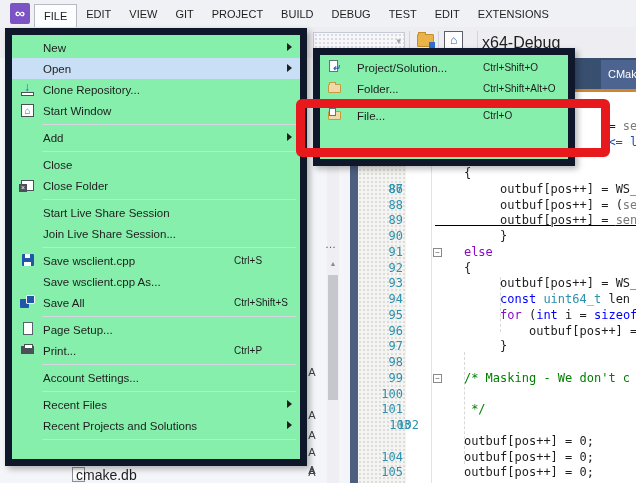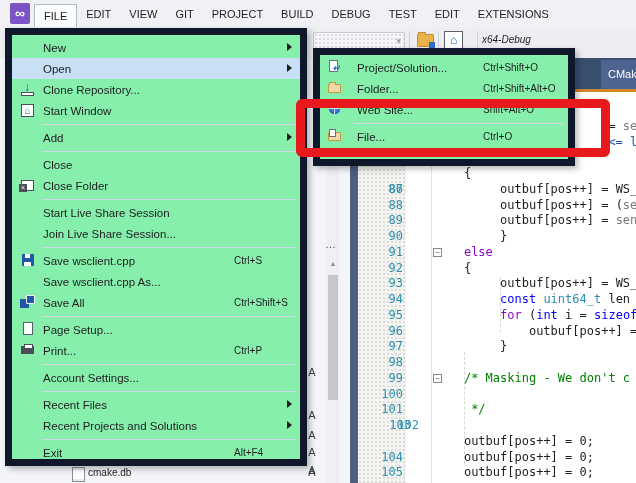--- a/index.html
+++ b/index.html
@@ -19,21 +19,21 @@
   #toolbar{left:0;top:27px;width:636px;height:31px;background:#eeeef2;z-index:1;}
   #tb-combo{left:313px;top:5px;width:90px;height:18px;background:#f7f7fa;border:1px solid #c6cad6;
             background-image:radial-gradient(#d9dae2 0.8px,transparent 0.9px);background-size:4px 4px;}
   #tb-combo .chev{position:absolute;right:3px;top:3px;color:#9aa0ad;font-size:9px;}
   .tb-sep{top:4px;width:1px;height:22px;background:#d2d4dc;}
   #tb-folder{left:417px;top:7px;width:15px;height:11px;background:#e9b34a;border:1px solid #c28f2c;border-radius:1px;}
   #tb-folder .tab{position:absolute;left:0;top:-3px;width:6px;height:2px;background:#e9b34a;border:1px solid #c28f2c;border-bottom:none;}
   #tb-folder .lock{position:absolute;right:-2px;bottom:-2px;width:6px;height:6px;background:#2e6fd0;}
   #tb-home{left:444px;top:4px;width:17px;height:17px;border:1px solid #5a5f6b;background:#fdfdfe;
            color:#2864b8;font-size:12px;text-align:center;line-height:16px;}
-  #tb-config{left:482px;top:7px;font-size:10px;color:#1e1e1e;font-style:italic;}
+  #tb-config{left:482px;top:7px;font-size:16px;color:#1e1e1e;}
 
   
   #editor{left:350px;top:58px;width:286px;height:425px;background:#ffffff;z-index:1;}
   #tabstrip{left:0;top:0;width:286px;height:31px;background:#394f70;}
   #tab-active{position:absolute;left:251px;top:2px;width:40px;height:29px;background:#4d6490;
               color:#fff;font-size:11px;padding:8px 0 0 7px;box-sizing:border-box;}
   #tab-underline{left:0;top:31px;width:286px;height:3px;background:#d0862c;}
   #ed-body{left:0;top:34px;width:286px;height:391px;background:#fff;overflow:hidden;}
   #ed-darkbar{left:0;top:0;width:8px;height:391px;background:#4d5e7e;}
   #ed-margin{left:8px;top:0;width:48px;height:391px;background:#f4f4f2;
@@ -51,21 +51,21 @@
   
   #se-panel{left:0;top:58px;width:350px;height:425px;background:#f4f5f8;z-index:2;}
   #se-track{left:327px;top:0;width:12px;height:425px;background:#efeff3;}
   #se-thumb{left:1px;top:217px;width:10px;height:125px;background:#c5c7cd;}
   #se-arrow{left:0px;top:202px;width:12px;text-align:center;color:#8a8a92;font-size:7px;}
   #se-dots{left:325px;top:180px;color:#555;font-size:11px;letter-spacing:1px;}
   .se-A{position:absolute;left:305px;width:14px;text-align:center;font-size:11px;color:#3f4046;}
   #se-file-row{left:0px;top:407px;width:350px;height:18px;}
   #se-file-icon{left:72px;top:2px;width:11px;height:13px;background:#fff;border:1px solid #8a8f98;
                 box-shadow:inset 0 2px 0 #e8eaef, inset 0 -2px 0 #e8eaef;}
-  #se-file-label{left:88px;top:2px;font-size:10px;color:#1e1e1e;}
+  #se-file-label{left:76px;top:2px;font-size:14px;color:#1e1e1e;}
 
   
   .popup{background:#86efac;border:7px solid #0f172a;box-shadow:3px 3px 6px rgba(0,0,0,0.28);box-sizing:border-box;}
   #file-menu{left:5px;top:28px;width:302px;height:438px;z-index:10;padding-top:2px;}
   #open-submenu{left:313px;top:48px;width:262px;height:118px;z-index:11;padding-top:2px;}
   .menu-row{position:relative;height:21px;display:flex;align-items:center;font-size:11.5px;color:#1e1e1e;}
   .menu-row.hl{background:#c8dff5;}
   .menu-sep{height:6px;position:relative;}
   .menu-sep div{position:absolute;left:30px;right:4px;top:3px;height:1px;background:#d5d8e0;}
   #open-submenu .menu-sep div{left:34px;}
@@ -205,21 +205,21 @@
     <div class="indent-guide" style="left:114px;top:260px;height:112px;"></div>
     <div class="indent-guide" style="left:150px;top:185px;height:55px;"></div>
     <div id="code-layer" class="abs">
         <div class="code-line" style="top: 11px;"><span></span></div>
         <div class="code-line" style="top: 26.75px;"><span>                        </span><span style="color: rgb(30, 30, 30);">= </span><span style="color: rgb(122, 122, 122);">sen</span></div>
         <div class="code-line" style="top: 42.5px;"><span>                        </span><span style="color: rgb(27, 77, 179);">&lt;= l</span></div>
         <div class="code-line" style="top: 58.25px;"><span></span></div>
         <div class="code-line" style="top: 74px;"><span>    </span><span style="color: rgb(30, 30, 30);">{</span></div>
         <div class="code-line" style="top: 89.75px;"><span>         </span><span style="color: rgb(30, 30, 30);">outbuf[pos++] = WS_</span></div>
         <div class="code-line" style="top: 105.5px;"><span>         </span><span style="color: rgb(30, 30, 30);">outbuf[pos++] = (</span><span style="color: rgb(122, 122, 122);">se</span></div>
-        <div class="code-line" style="top: 121.25px;"><span>         </span><span style="color: rgb(30, 30, 30);">outbuf[pos++] = </span><span style="color: rgb(122, 122, 122);">sen</span></div>
+        <div class="code-line" style="top: 121.25px; text-decoration: underline;"><span>         </span><span style="color: rgb(30, 30, 30);">outbuf[pos++] = </span><span style="color: rgb(122, 122, 122);">sen</span></div>
         <div class="code-line" style="top: 137px;"><span>         </span><span style="color: rgb(30, 30, 30);">}</span></div>
         <div class="code-line" style="top: 152.75px;"><span>    </span><span style="color: rgb(143, 8, 196);">else</span></div>
         <div class="code-line" style="top: 168.5px;"><span>    </span><span style="color: rgb(30, 30, 30);">{</span></div>
         <div class="code-line" style="top: 184.25px;"><span>         </span><span style="color: rgb(30, 30, 30);">outbuf[pos++] = WS_</span></div>
         <div class="code-line" style="top: 200px;"><span>         </span><span style="color: rgb(0, 0, 255);">const </span><span style="color: rgb(43, 145, 175);">uint64_t </span><span style="color: rgb(30, 30, 30);">len</span></div>
         <div class="code-line" style="top: 215.75px;"><span>         </span><span style="color: rgb(143, 8, 196);">for </span><span style="color: rgb(30, 30, 30);">(</span><span style="color: rgb(0, 0, 255);">int </span><span style="color: rgb(30, 30, 30);">i = </span><span style="color: rgb(0, 0, 255);">sizeof</span></div>
         <div class="code-line" style="top: 231.5px;"><span>             </span><span style="color: rgb(30, 30, 30);">outbuf[pos++] =</span></div>
         <div class="code-line" style="top: 247.25px;"><span>         </span><span style="color: rgb(30, 30, 30);">}</span></div>
         <div class="code-line" style="top: 263px;"><span></span></div>
         <div class="code-line" style="top: 278.75px;"><span>    </span><span style="color: rgb(0, 128, 0);">/* Masking - We don't c</span></div>
@@ -338,24 +338,20 @@
       <span class="m-label">Recent Files</span>
       <span class="m-arrow"></span>
     </div>
     <div class="menu-row">
       <span class="m-label">Recent Projects and Solutions</span>
       <span class="m-arrow"></span>
     </div>
     <div class="menu-sep">
       <div></div>
     </div>
-    <div class="menu-row">
-      <span class="m-label">Exit</span>
-      <span class="m-shortcut">Alt+F4</span>
-    </div>
   </div>
 
 <div id="open-submenu" class="abs popup">
     <div class="menu-row">
       <span class="m-icon">
         <span class="ic ic-pagearrow">
           <i>↵</i>
         </span>
       </span>
       <span class="m-label">Project/Solution...</span>
@@ -363,30 +359,20 @@
     </div>
     <div class="menu-row">
       <span class="m-icon">
         <span class="ic ic-folder">
           <i></i>
         </span>
       </span>
       <span class="m-label">Folder...</span>
       <span class="m-shortcut">Ctrl+Shift+Alt+O</span>
     </div>
-    <div class="menu-row">
-      <span class="m-icon">
-        <span class="ic ic-globe">
-          <i></i>
-          <b></b>
-        </span>
-      </span>
-      <span class="m-label">Web Site...</span>
-      <span class="m-shortcut">Shift+Alt+O</span>
-    </div>
     <div class="menu-sep">
       <div></div>
     </div>
     <div class="menu-row">
       <span class="m-icon">
         <span class="ic ic-folder">
           <i></i>
         </span>
         <span class="ic ic-cmakepage"></span>
       </span>

